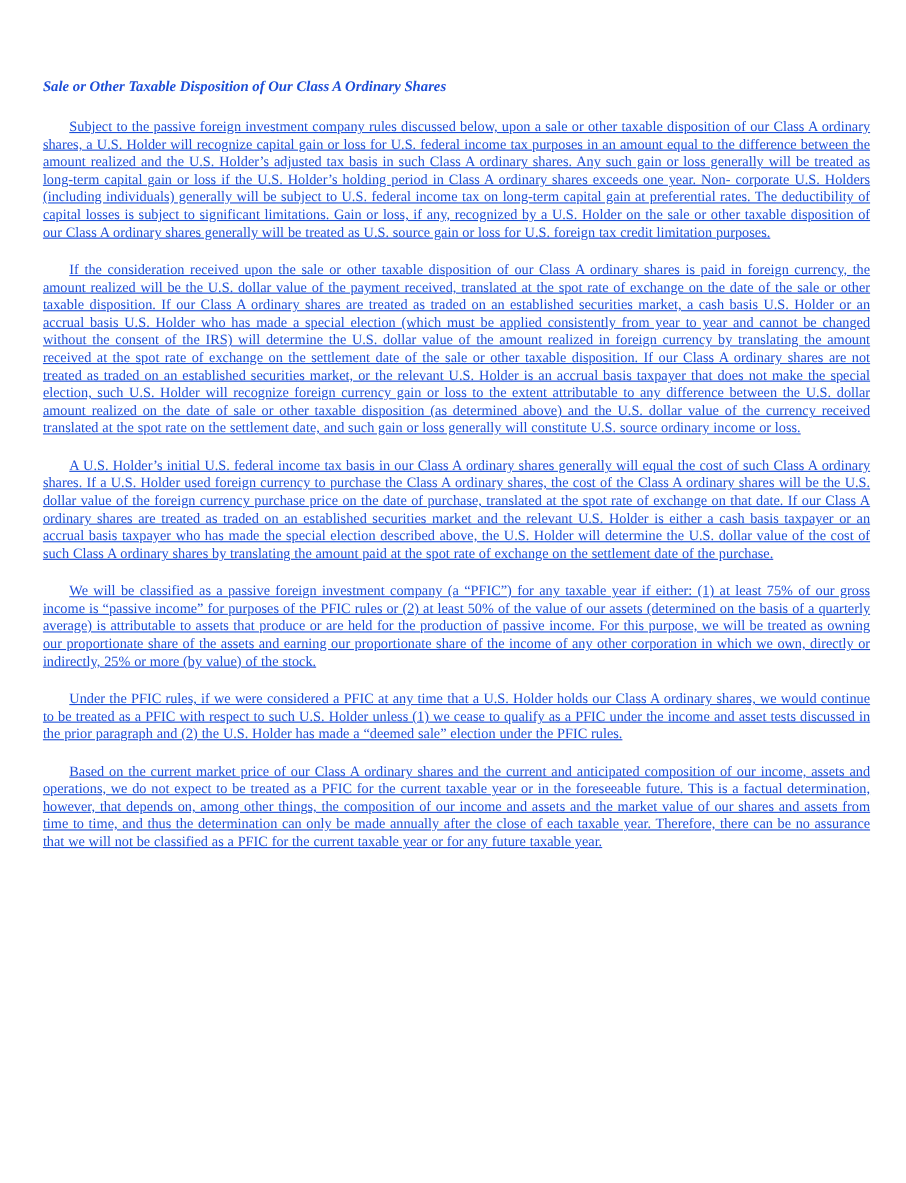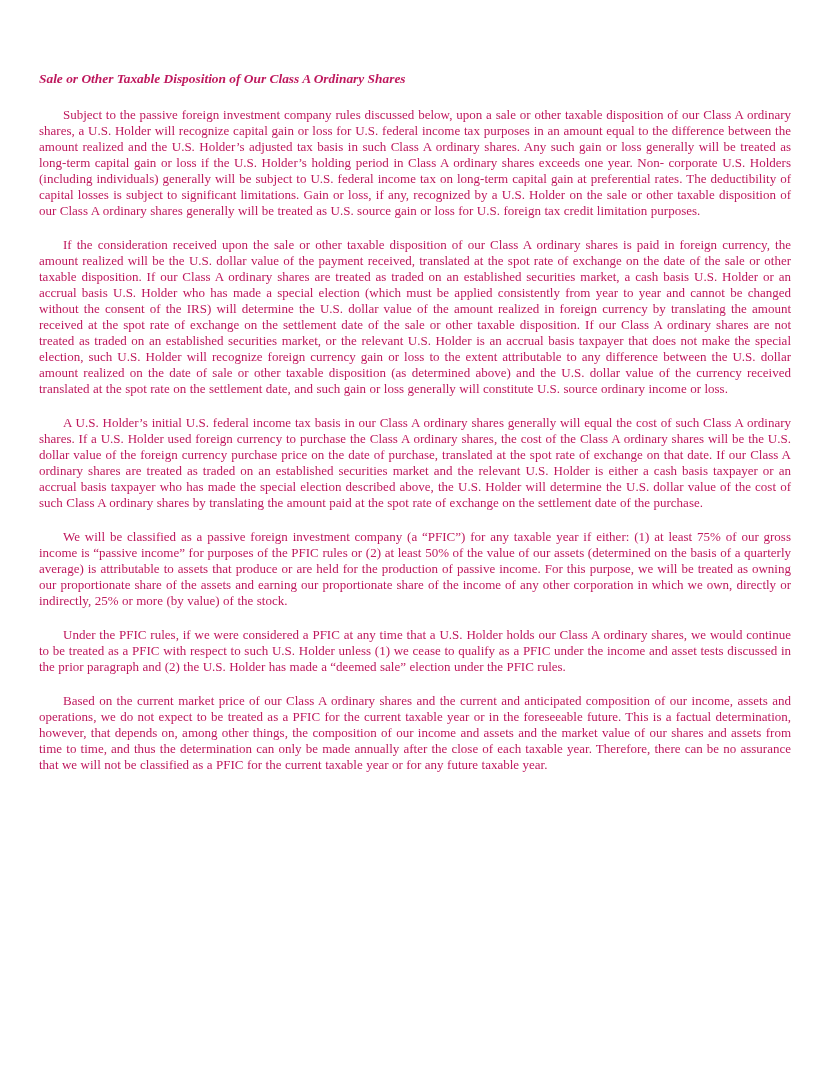--- a/index.html
+++ b/index.html
@@ -5,21 +5,21 @@
   html, body {
     margin: 0;
     padding: 0;
     background: #ffffff;
   }
   .page {
     position: relative;
     width: 824px;
     height: 964px;
     background: #ffffff;
-    color: #be185d;
+    color: #1d4ed8;
     font-family: "Liberation Serif", "DejaVu Serif", serif;
     overflow: hidden;
   }
   .content {
     position: absolute;
     left: 39px;
     top: 71px;
     width: 752px;
   }
   .section-heading {
@@ -29,20 +29,21 @@
     font-style: italic;
     margin: 0 0 20px 0;
   }
   .para {
     font-size: 13px;
     line-height: 16px;
     text-align: justify;
     text-indent: 24px;
     margin: 0 0 18px 0;
     word-spacing: 0.2px;
+    text-decoration: underline;
   }
   .page-number {
     position: absolute;
     top: 980px;
     left: 0;
     width: 100%;
     text-align: center;
     font-size: 13px;
     line-height: 16px;
   }

